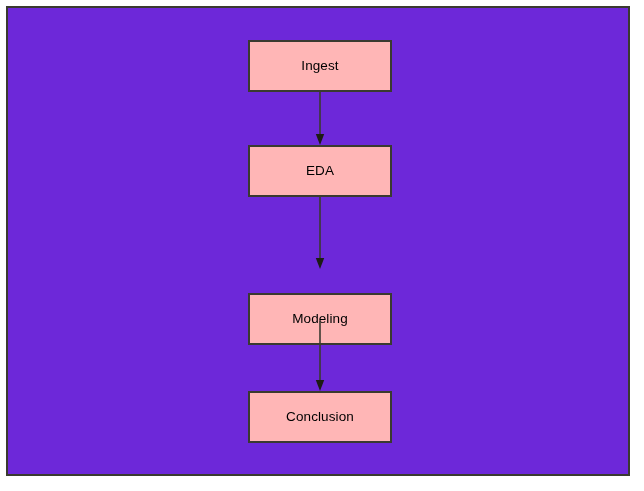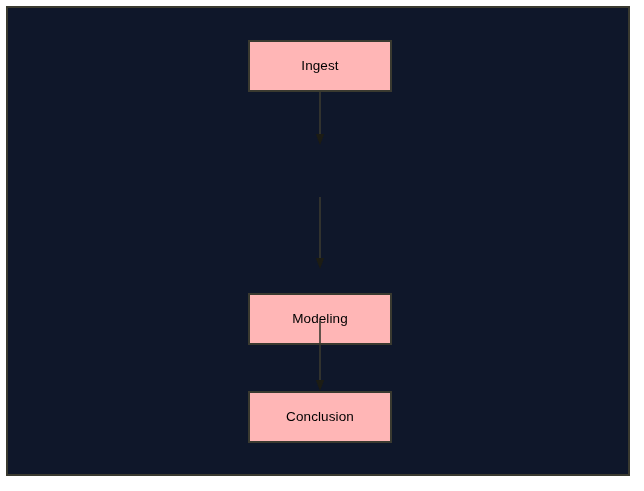--- a/index.html
+++ b/index.html
@@ -13,21 +13,21 @@
     font-family: "Liberation Sans", sans-serif;
     overflow: hidden;
   }
 
   #canvas {
     position: absolute;
     left: 6px;
     top: 6px;
     width: 624px;
     height: 470px;
-    background: #0f172a;
+    background: #6d28d9;
     border: 2px solid #3a3a30;
     box-sizing: border-box;
   }
 
   .flow-node {
     position: absolute;
     width: 144px;
     height: 52px;
     background: #ffb6b6;
     border: 2px solid #3a3a30;
@@ -73,20 +73,23 @@
     <span class="flow-node-label">Ingest</span>
   </div>
 
   <div class="flow-edge" id="edge-ingest-eda">
     <svg width="12" height="53" viewBox="0 0 12 53" xmlns="http://www.w3.org/2000/svg">
       <line x1="6" y1="0" x2="6" y2="44" stroke="#3a3a30" stroke-width="1.6"></line>
       <polygon points="6,53 1.8,42 10.2,42" fill="#1c1c14"></polygon>
     </svg>
   </div>
 
+  <div class="flow-node" id="node-eda">
+    <span class="flow-node-label">EDA</span>
+  </div>
 
   <div class="flow-edge" id="edge-eda-modeling">
     <svg width="12" height="72" viewBox="0 0 12 72" xmlns="http://www.w3.org/2000/svg">
       <line x1="6" y1="0" x2="6" y2="63" stroke="#3a3a30" stroke-width="1.6"></line>
       <polygon points="6,72 1.8,61 10.2,61" fill="#1c1c14"></polygon>
     </svg>
   </div>
 
   <div class="flow-node" id="node-modeling">
     <span class="flow-node-label">Modeling</span>

